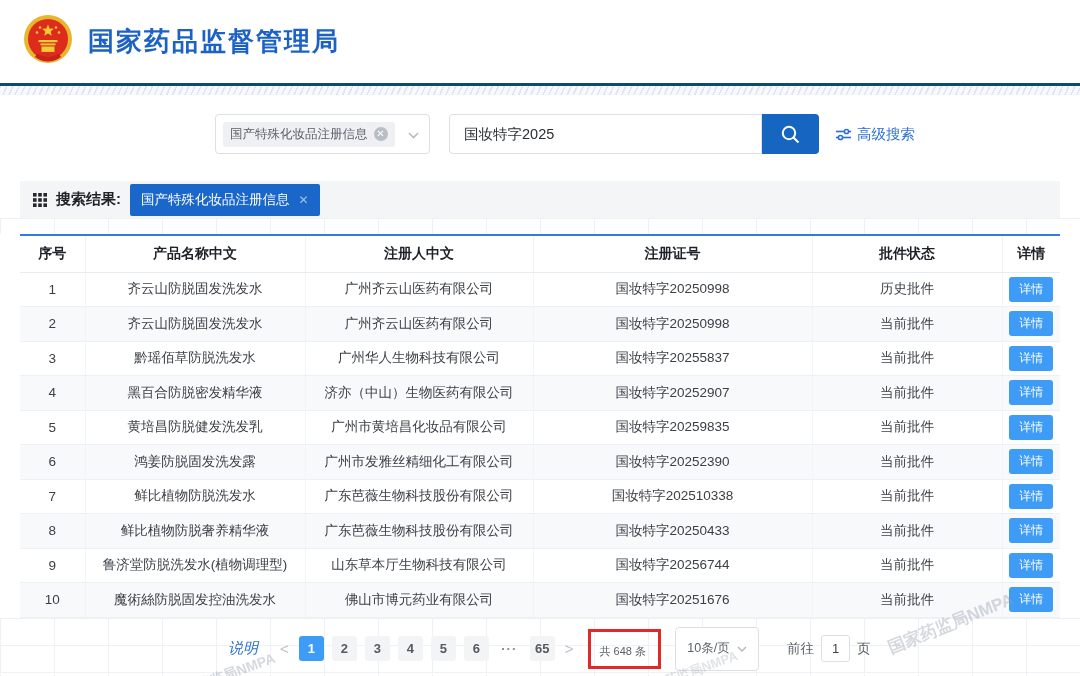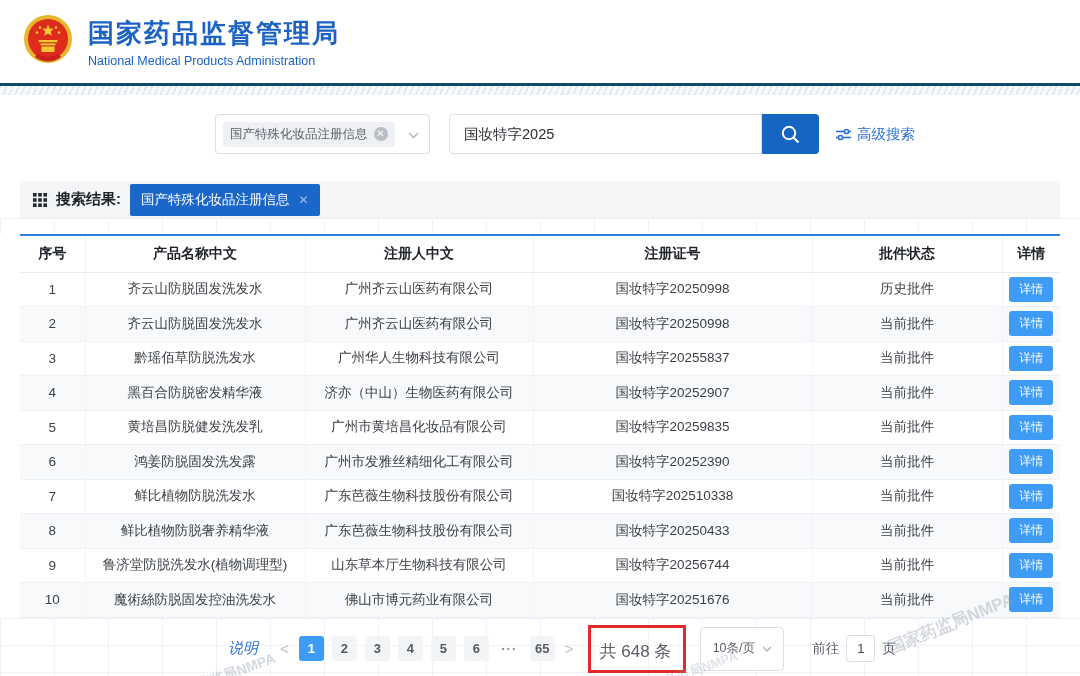--- a/index.html
+++ b/index.html
@@ -67,21 +67,21 @@
   .pager-zone { position:relative; height:62px; display:flex; align-items:center;
     padding-left:228px; margin-top:0; }
   .note-link { color:#2a6fd6; font-size:15px; margin-right:16px; text-decoration:none; cursor:pointer;font-style:italic; }
   .pg-arrow { color:#b9bec7; font-size:15px; margin:0 6px; cursor:pointer; user-select:none; }
   .pg-btn { display:inline-block; min-width:25px; height:25px; line-height:25px; text-align:center;
     background:#f3f4f6; color:#555a61; border-radius:3px; font-size:13px; font-weight:bold;
     margin:0 4px; cursor:pointer; }
   .pg-btn.active { background:#3e9cf6; color:#fff; }
   .pg-btn.dots { background:transparent; color:#868c94; letter-spacing:1px; }
   .annotation-box { border:3px solid #e02a2a; padding:12px 12px 7px 9px; margin-left:8px;
-    font-size:17px; color:#5a5e66; white-space:nowrap; }
+    font-size:11px; color:#5a5e66; white-space:nowrap; }
   .size-select { width:84px; height:44px; border:1px solid #dcdfe6; border-radius:4px;
     display:flex; align-items:center; justify-content:center; gap:7px; font-size:12.5px;
     color:#5a5e66; margin-left:14px; background:#fff; cursor:pointer; }
   .jump-label { margin-left:28px; font-size:13.5px; color:#5a5e66; }
   .jump-input { width:29px; height:27px; border:1px solid #dcdfe6; border-radius:3px;
     text-align:center; font-size:13px; color:#40454b; margin:0 7px; outline:none;
     font-family:"Liberation Sans","DejaVu Sans",sans-serif; }
   .wm { position:absolute; color:rgba(145,155,170,0.38); font-weight:bold;
     pointer-events:none; white-space:nowrap; }
   .wm1 { right:62px; top:-6px; font-size:17px; transform:rotate(-22deg); }
@@ -101,21 +101,20 @@
       <circle cx="34" cy="13.5" r="1.3" fill="#f5c836"></circle>
       <circle cx="15" cy="18.5" r="1.3" fill="#f5c836"></circle>
       <circle cx="37" cy="18.5" r="1.3" fill="#f5c836"></circle>
       <rect x="16.5" y="26" width="19" height="2.2" fill="#f5c836"></rect>
       <rect x="18.5" y="29.4" width="15" height="2" fill="#f5c836"></rect>
       <rect x="19.5" y="32.5" width="13" height="5.5" fill="#f5c836"></rect>
       <path d="M13,43 Q26,52 39,43 L37,39.5 Q26,46.5 15,39.5 Z" fill="#c8201a"></path>
     </svg>
     <div class="logo-text">
       <div class="cn">国家药品监督管理局</div>
-      <div class="en">National Medical Products Administration</div>
     </div>
   </div>
 
 
 </header>
 
 <div class="hatch"></div>
 
 <section class="search-row">
   <div class="select-box">

